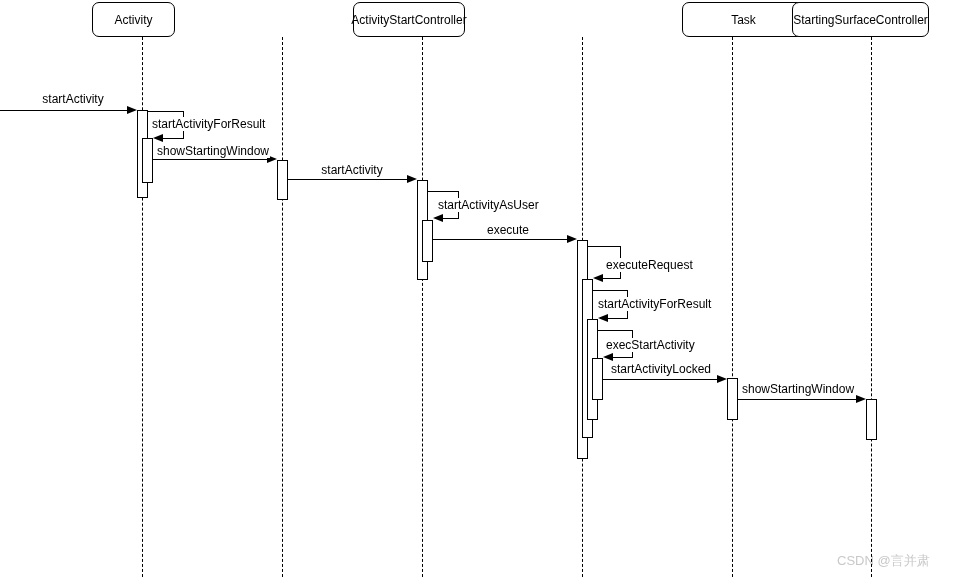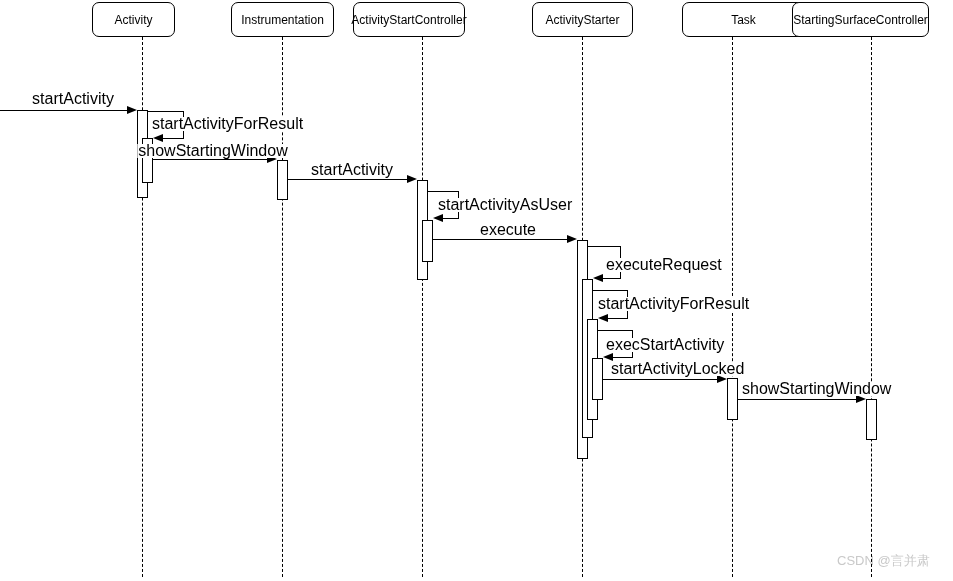--- a/index.html
+++ b/index.html
@@ -23,21 +23,21 @@
   }
   .hline{position:absolute;height:1.2px;background:#000;z-index:3;}
   .vline{position:absolute;width:1.2px;background:#000;z-index:3;}
   .ah-r{position:absolute;width:0;height:0;z-index:3;
     border-top:4px solid transparent;border-bottom:4px solid transparent;
     border-left:10px solid #000;}
   .ah-l{position:absolute;width:0;height:0;z-index:3;
     border-top:4px solid transparent;border-bottom:4px solid transparent;
     border-right:10px solid #000;}
   .msg-label{
-    position:absolute;font-size:16px;line-height:14px;color:#000;
+    position:absolute;font-size:12px;line-height:14px;color:#000;
     background:#fff;white-space:nowrap;z-index:4;padding:0 1px;
   }
   .msg-label.center{transform:translateX(-50%);}
   .watermark{
     position:absolute;left:837px;top:552px;font-size:13px;color:#c9c9c9;
     z-index:0;white-space:nowrap;
   }
 </style>
 </head>
 <body>
@@ -49,28 +49,22 @@
   <div class="lifeline" style="left:142px"></div>
   <div class="lifeline" style="left:282px"></div>
   <div class="lifeline" style="left:422px"></div>
   <div class="lifeline" style="left:582px"></div>
   <div class="lifeline" style="left:732px"></div>
   <div class="lifeline" style="left:871px"></div>
 
   <div class="participant" style="left:92px;width:83px">
       <span>Activity</span>
     </div>
-  <div class="participant" style="left:231px;width:103px">
-      <span>Instrumentation</span>
-    </div>
   <div class="participant" style="left:353px;width:112px">
       <span>ActivityStartController</span>
-    </div>
-  <div class="participant" style="left:532px;width:101px">
-      <span>ActivityStarter</span>
     </div>
   <div class="participant" style="left:682px;width:123px">
       <span>Task</span>
     </div>
   <div class="participant" style="left:792px;width:137px">
       <span>StartingSurfaceController</span>
     </div>
 
   <div class="bar" style="left:137px;top:110px;height:88px"></div>
   <div class="bar" style="left:142px;top:138px;height:45px"></div>

